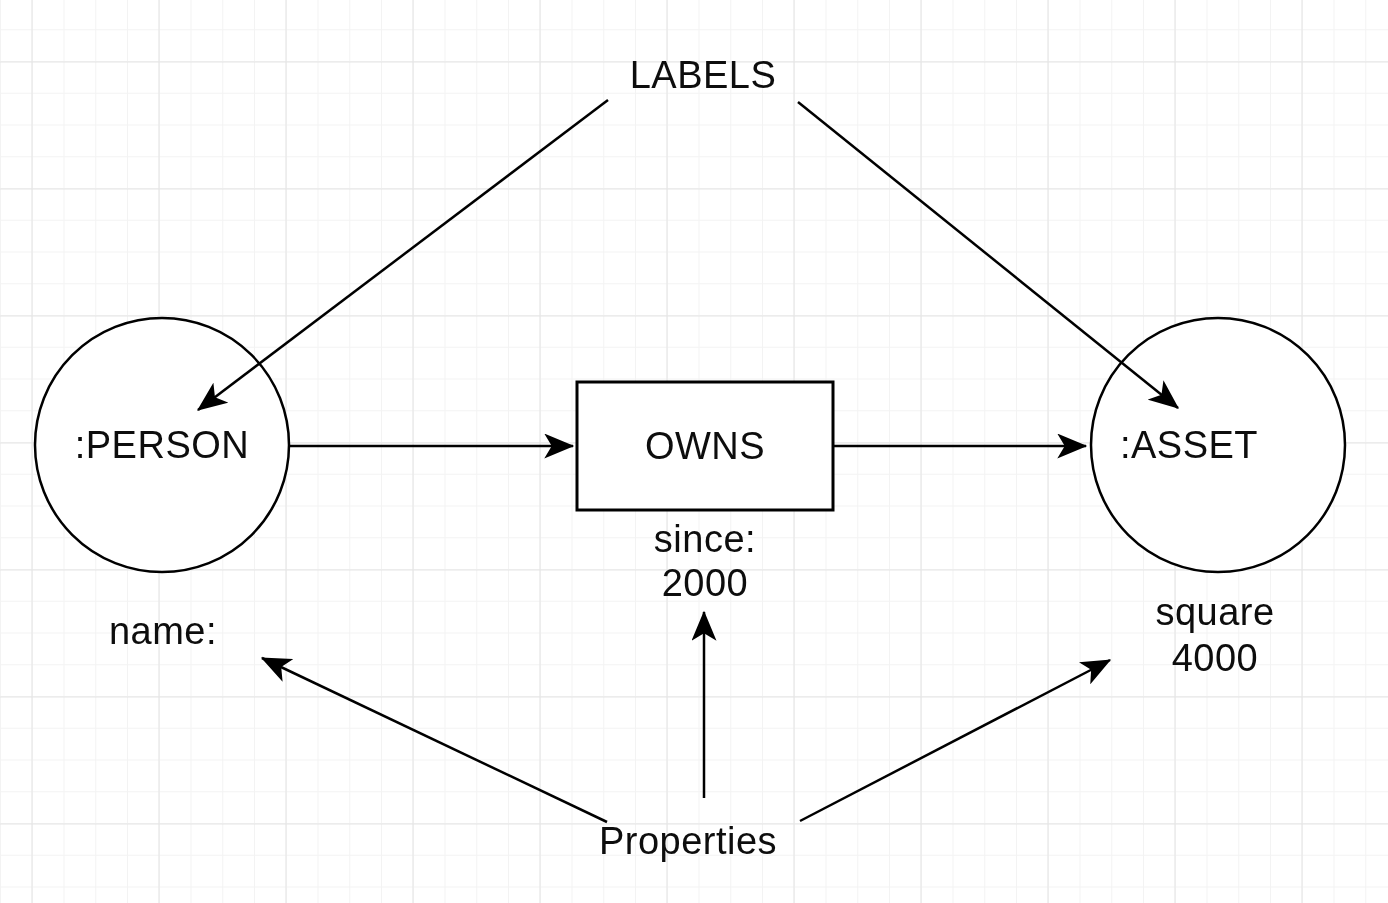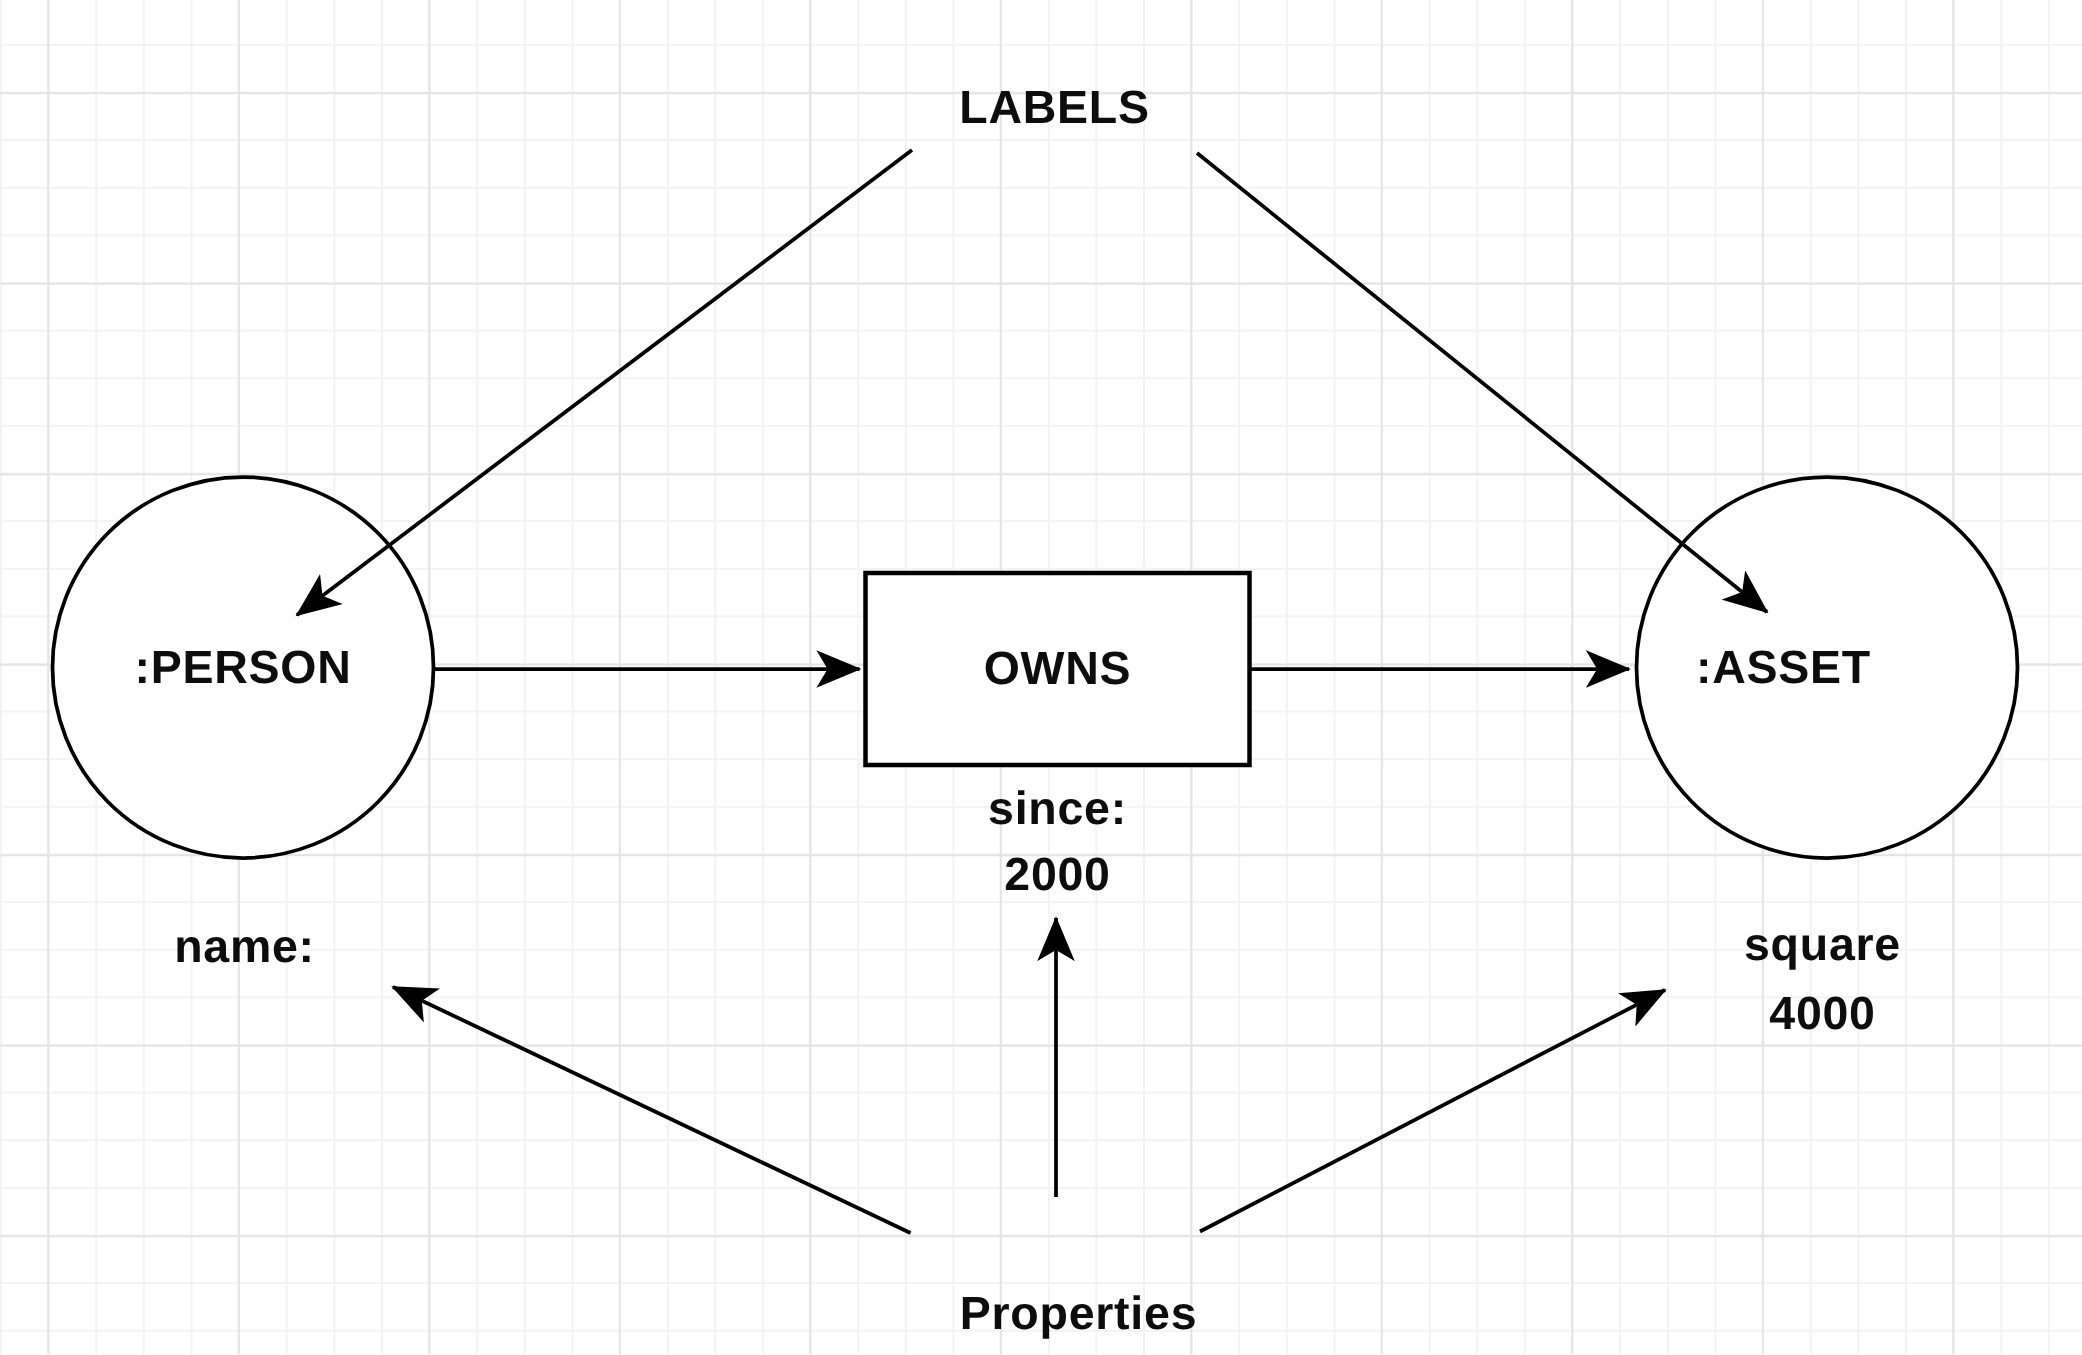--- a/index.html
+++ b/index.html
@@ -26,25 +26,24 @@
   }
   svg.shapes {
     position: absolute;
     left: 0; top: 0;
     width: 1388px;
     height: 903px;
   }
   .txt {
     position: absolute;
     color: #0d0d0d;
-    font-size: 31px;
+    font-size: 38px;
     text-align: center;
     letter-spacing: 0.5px;
     white-space: nowrap;
-    font-weight: bold;
   }
   .node-label {
     display: flex;
     align-items: center;
     justify-content: center;
   }
   .prop-line { display: block; }
   .rel-props .prop-line { line-height: 44px; }
   .person-props .prop-line { line-height: 46px; }
   .asset-props .prop-line { line-height: 46px; }
@@ -73,35 +72,35 @@
     <line x1="608" y1="100" x2="198" y2="410" stroke="#000000" stroke-width="2.5" marker-end="url(#arrowhead)"></line>
     <line x1="798" y1="102" x2="1178" y2="408" stroke="#000000" stroke-width="2.5" marker-end="url(#arrowhead)"></line>
 
     <line x1="607" y1="822" x2="262" y2="658" stroke="#000000" stroke-width="2.5" marker-end="url(#arrowhead)"></line>
     <line x1="704" y1="798" x2="704" y2="612" stroke="#000000" stroke-width="2.5" marker-end="url(#arrowhead)"></line>
     <line x1="800" y1="821" x2="1110" y2="660" stroke="#000000" stroke-width="2.5" marker-end="url(#arrowhead)"></line>
   </svg>
 
   <div class="txt w400" style="left:503px; top:54px;">LABELS</div>
 
-  <div class="txt w400" style="left:519px; top:820px;margin-top:38px;">Properties</div>
+  <div class="txt w400" style="left:488px; top:820px;">Properties</div>
 
   <div class="txt node-label" style="left:35px; top:318px; width:254px; height:254px;">:PERSON</div>
 
   <div class="txt node-label" style="left:577px; top:382px; width:256px; height:128px;">OWNS</div>
 
   <div class="txt node-label" style="left:1062px; top:318px; width:254px; height:254px;">:ASSET</div>
 
   <div class="txt rel-props w300" style="left:555px; top:517px;">
     <span class="prop-line">since:</span>
     <span class="prop-line">2000</span>
   </div>
 
   <div class="txt person-props w300" style="left:13px; top:608px;">
     <span class="prop-line">name:</span>
   </div>
 
-  <div class="txt asset-props w300" style="left:1065px; top:607px;">
+  <div class="txt asset-props w300" style="left:1065px; top:589px;">
     <span class="prop-line">square</span>
     <span class="prop-line">4000</span>
   </div>
 
 </div>
 
 </body></html>

